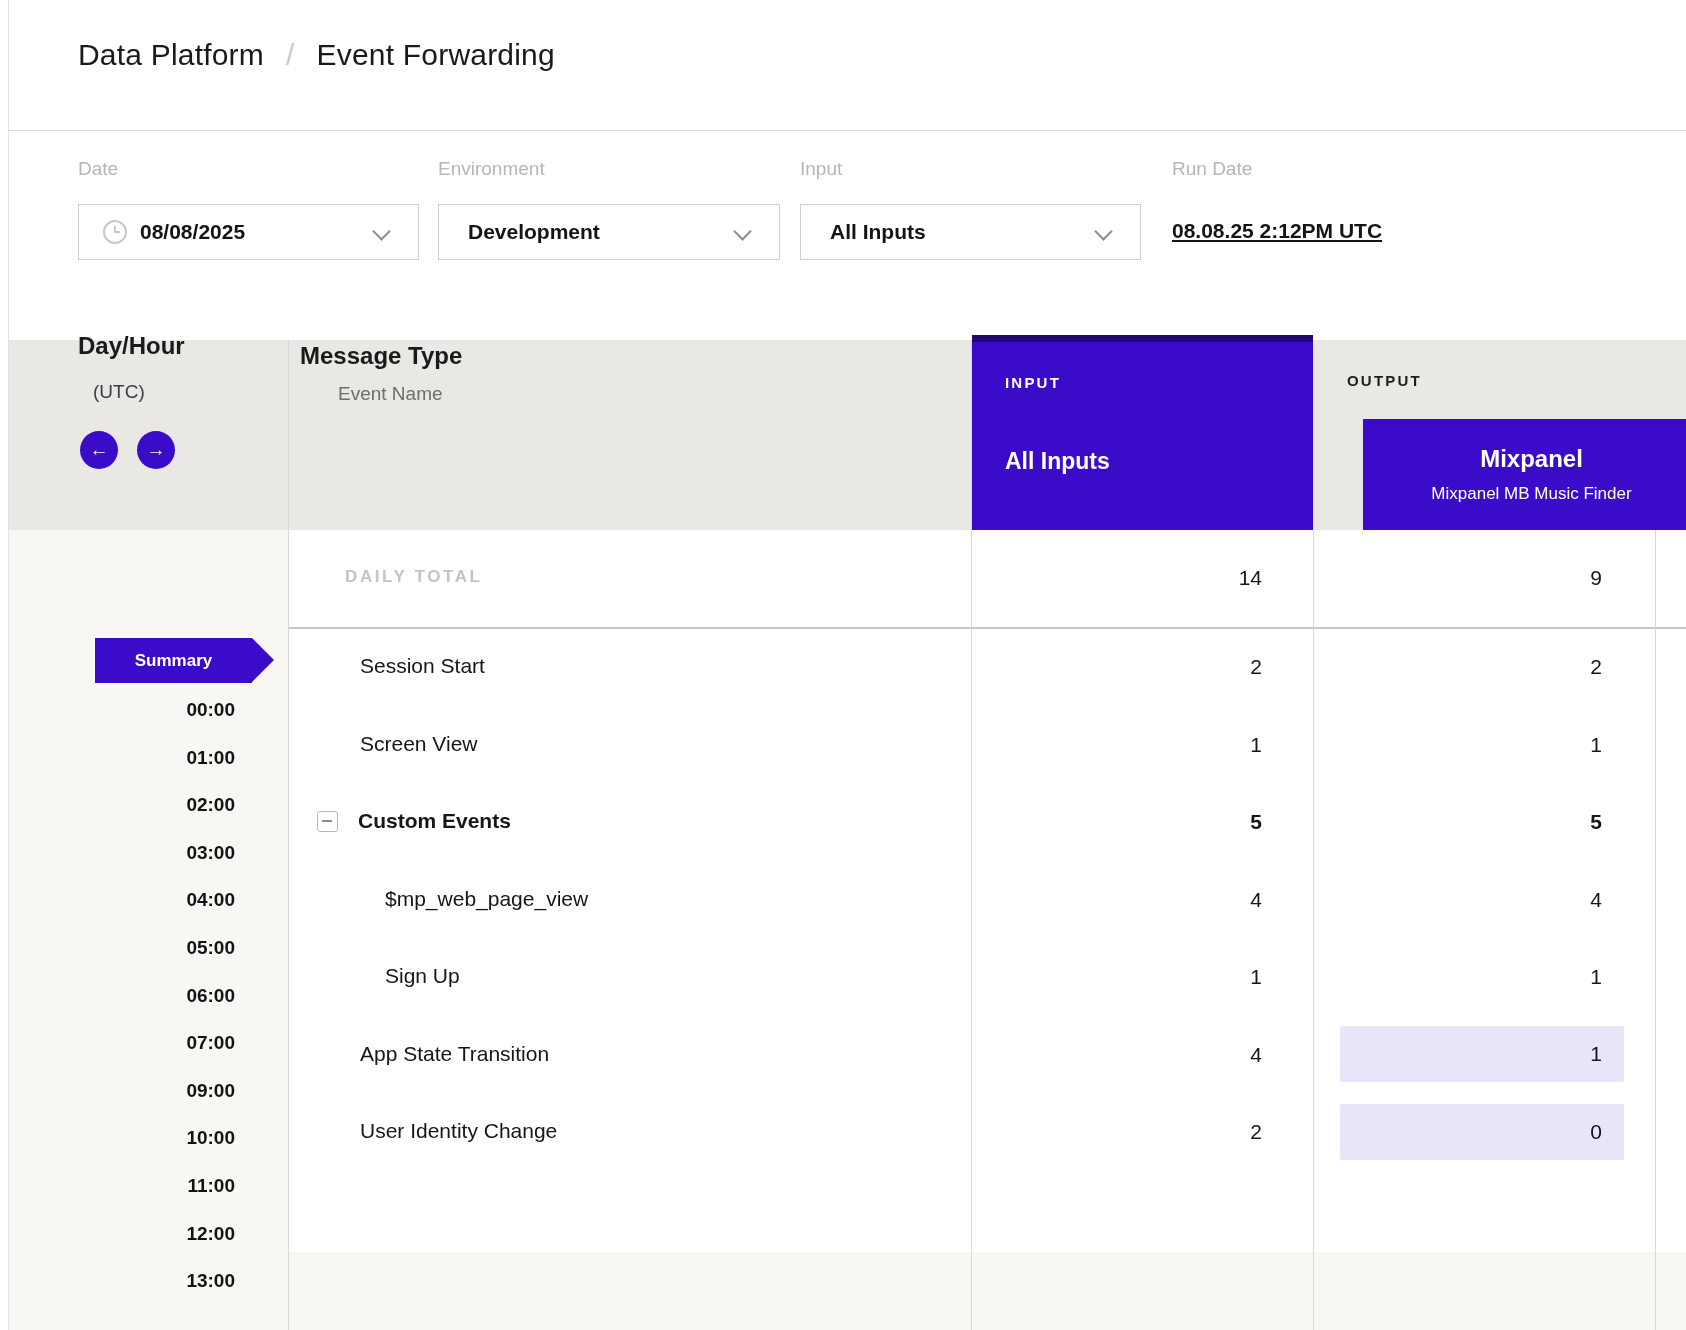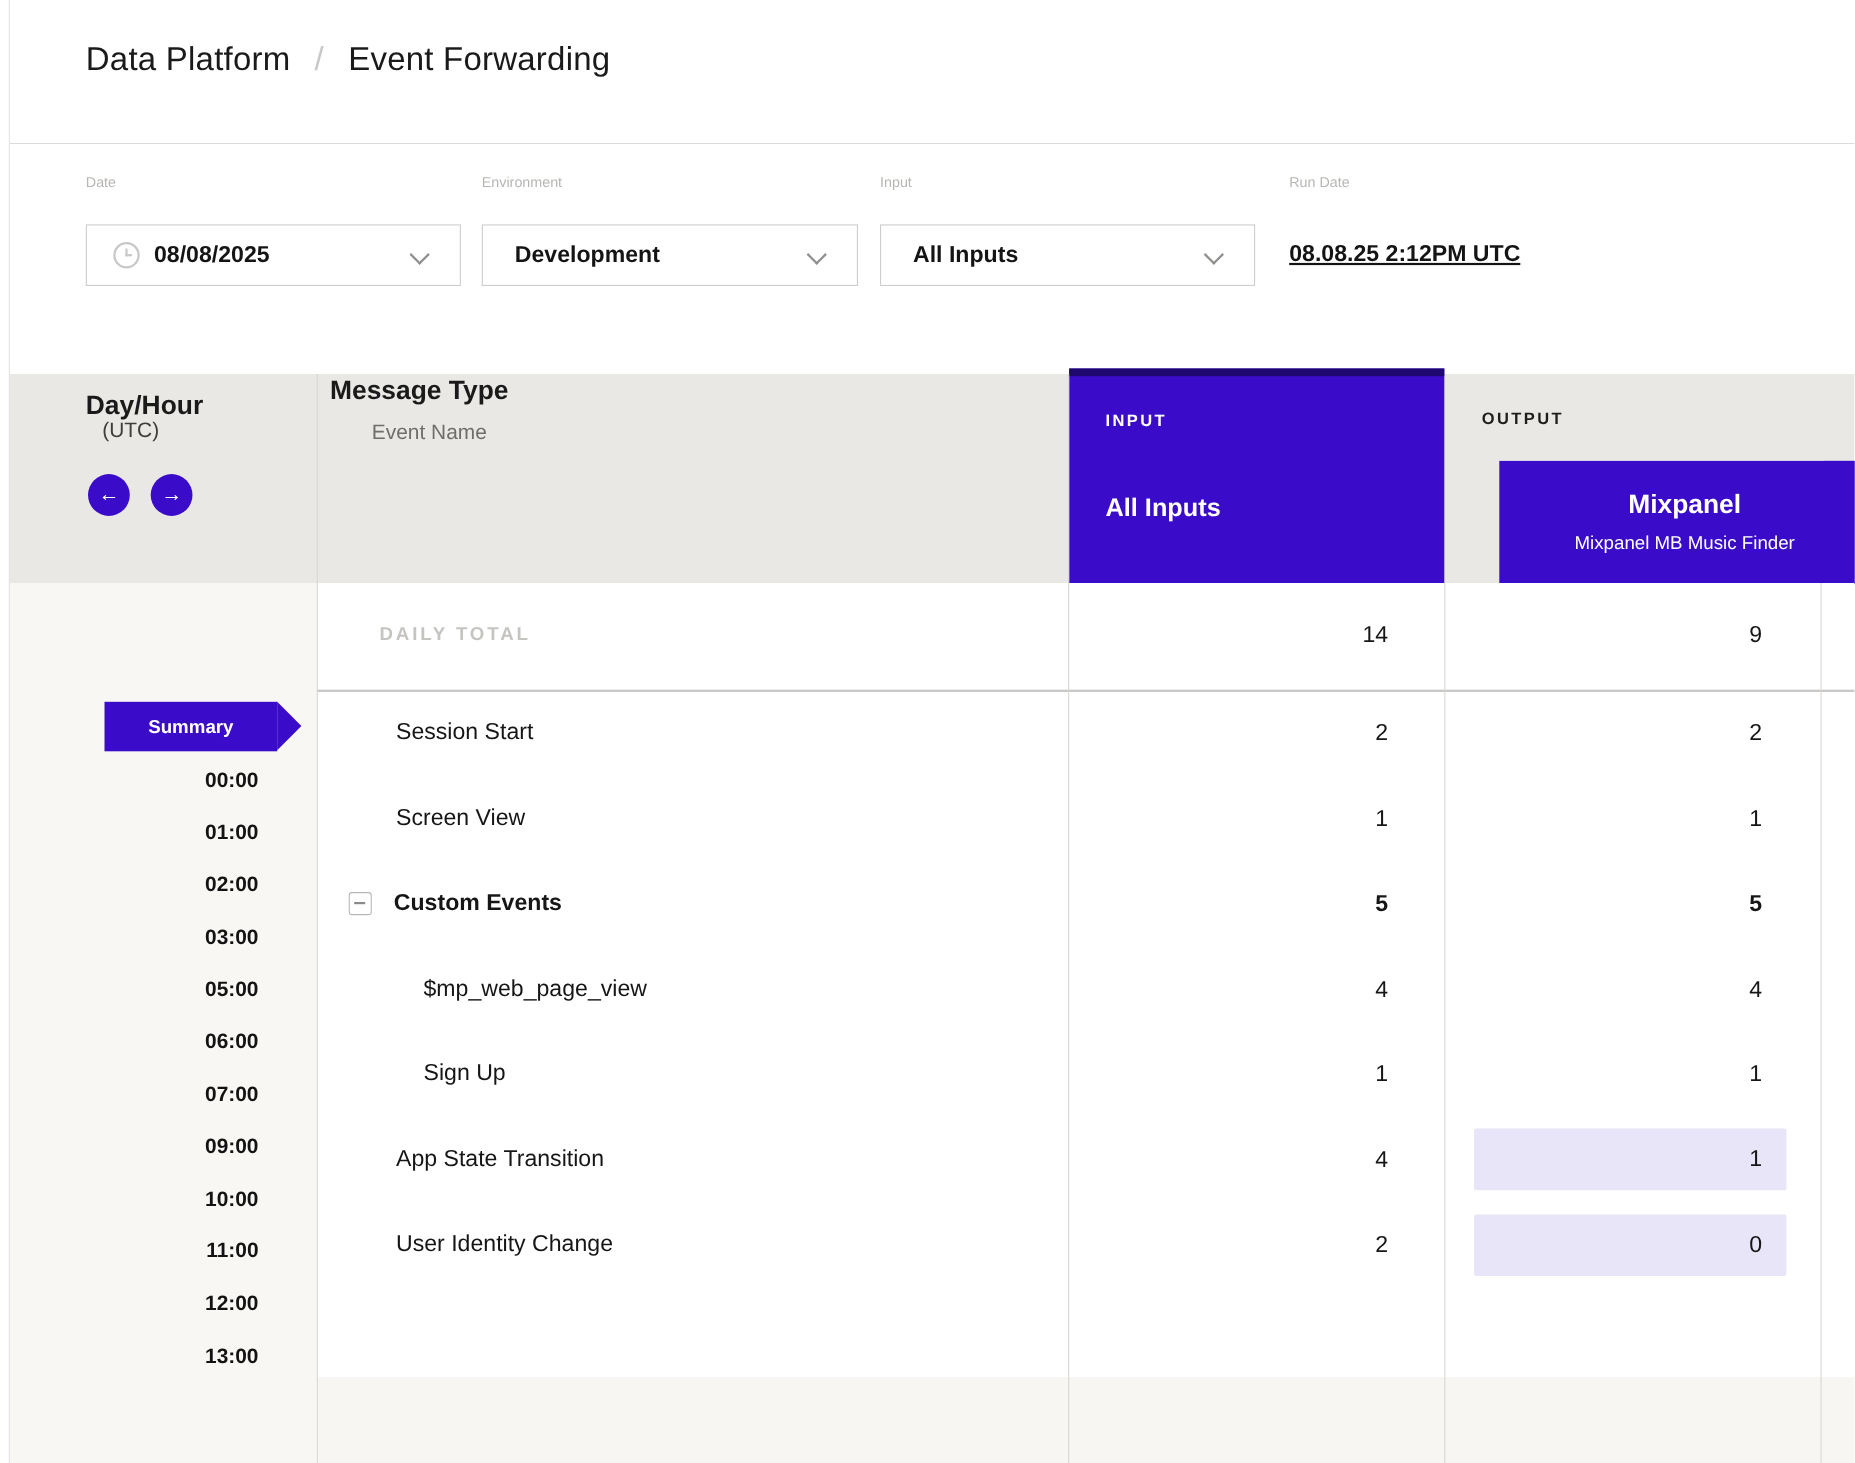--- a/index.html
+++ b/index.html
@@ -15,21 +15,21 @@
   
   .left-border{left:8px;top:0;width:1px;height:1330px;background:#e2e1df;}
 
   
   .topbar{left:9px;top:0;right:0;height:130px;background:#fff;border-bottom:1px solid #dcdbd9;}
   .crumbs{position:absolute;left:69px;top:38px;font-size:30px;font-weight:500;color:#1a1a1a;letter-spacing:.2px;}
   .crumb-sep{color:#c9c8c6;font-weight:300;margin:0 22px;}
 
   
   .filters{left:9px;top:131px;right:0;height:209px;background:#fff;}
-  .flabel{position:absolute;top:27px;font-size:13px;color:var(--label-gray);}
+  .flabel{position:absolute;top:27px;font-size:19px;color:var(--label-gray);}
   .dropdown{position:absolute;top:73px;height:56px;background:#fff;border:1px solid #cfcecd;box-sizing:border-box;cursor:pointer;}
   .dd-value{position:absolute;left:29px;top:15px;font-size:21px;font-weight:700;color:#141414;}
   .chev{position:absolute;right:30px;top:20px;width:11px;height:11px;border-right:2.5px solid #8f8e8c;border-bottom:2.5px solid #8f8e8c;transform:rotate(45deg);}
   .clock{position:absolute;left:24px;top:15px;width:24px;height:24px;border:2px solid #c9c8c6;border-radius:50%;box-sizing:border-box;}
   .clock .hh{position:absolute;left:9px;top:4px;width:2px;height:7px;background:#c9c8c6;}
   .clock .mh{position:absolute;left:9px;top:9px;width:6px;height:2px;background:#c9c8c6;}
   .withicon .dd-value{left:61px;}
   .rundate{position:absolute;left:1163px;top:88px;font-size:21px;font-weight:700;color:#141414;text-decoration:underline;}
 
   
@@ -113,21 +113,21 @@
       <span class="chev"></span>
     </div>
     <div class="dropdown" style="left:791px;width:341px">
       <span class="dd-value">All Inputs</span>
       <span class="chev"></span>
     </div>
     <span class="rundate">08.08.25 2:12PM UTC</span>
   </div>
 
   <div class="abs band"></div>
-  <span class="h-title abs" style="left:78px;top:355px">Day/Hour</span>
+  <span class="h-title abs" style="left:78px;top:332px">Day/Hour</span>
   <span class="h-sub utc abs" style="left:78px;top:381px">(UTC)</span>
   <div class="navbtn abs" style="left:80px"><span>←</span></div>
   <div class="navbtn abs" style="left:137px"><span>→</span></div>
 
   <span class="h-title abs" style="left:300px;top:342px">Message Type</span>
   <span class="h-sub abs" style="left:338px;top:383px">Event Name</span>
 
   <div class="abs input-block">
     <span class="strip"></span>
     <span class="eyebrow">INPUT</span>
@@ -151,20 +151,21 @@
 
   <div class="abs summary">
     <span class="stext">Summary</span>
     <span class="tip"></span>
   </div>
   <div class="abs hours">
       <div class="hour">00:00</div>
       <div class="hour">01:00</div>
       <div class="hour">02:00</div>
       <div class="hour">03:00</div>
+      <div class="hour">04:00</div>
       <div class="hour">05:00</div>
       <div class="hour">06:00</div>
       <div class="hour">07:00</div>
       <div class="hour">09:00</div>
       <div class="hour">10:00</div>
       <div class="hour">11:00</div>
       <div class="hour">12:00</div>
       <div class="hour">13:00</div>
     </div>
 

